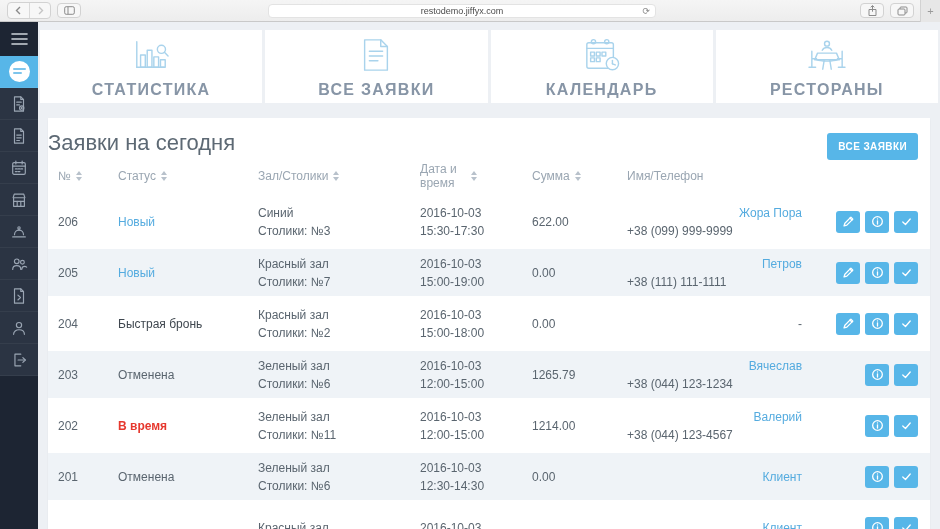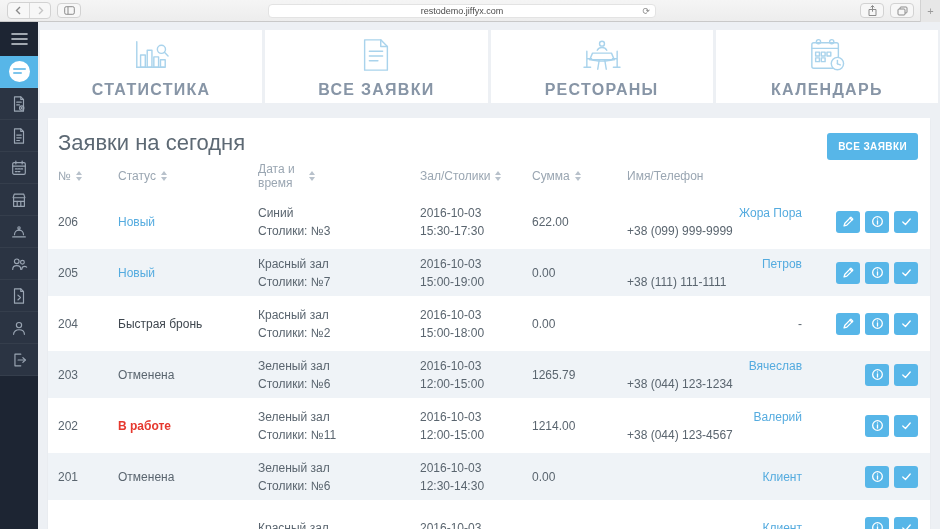--- a/index.html
+++ b/index.html
@@ -45,21 +45,21 @@
   .cards { display:flex; gap:3px; padding:8px 2px 0 2px; }
   .card { flex:1; height:73px; background:#fff; display:flex; flex-direction:column;
     align-items:center; justify-content:center; cursor:pointer; }
   .card-icon { height:38px; display:flex; align-items:flex-end; justify-content:center; }
   .card-icon svg { stroke:#a9d3ec; fill:none; stroke-width:1.5; stroke-linecap:round; stroke-linejoin:round; }
   .card-label { margin-top:8px; font-size:16px; font-weight:700; letter-spacing:0.08em; color:#8795a6; }
 
   
   .panel { background:#fff; margin:15px 10px 0 10px; min-height:450px; position:relative;
     box-shadow:0 1px 2px rgba(0,0,0,0.05); padding-top:12px; }
-  .panel h1 { font-size:22px; font-weight:400; color:#5d6974; padding-left:10px; height:26px; }
+  .panel h1 { font-size:22px; font-weight:400; color:#5d6974; height:26px; }
   .all-btn { position:absolute; right:12px; top:15px; background:#57b6e8; color:#fff; border:none;
     border-radius:3px; font-size:10px; font-weight:700; letter-spacing:0.04em; padding:8px 11px;
     font-family:inherit; cursor:pointer; }
 
   .row-grid { display:grid; grid-template-columns:60px 140px 162px 112px 95px 1fr 128px;
     padding-left:10px; align-items:center; }
   .thead { height:40px; color:#9aa6b2; font-size:12px; }
   .th { display:flex; align-items:center; gap:5px; }
   .th-label { line-height:14px; }
   .th.dt .th-label { max-width:46px; }
@@ -245,55 +245,55 @@
         <div class="card-icon">
           <svg width="34" height="36" viewBox="0 0 34 38">
               <path d="M5 3h17l7 7v25H5z"></path>
               <path d="M22 3v7h7"></path>
               <line x1="10" y1="15" x2="24" y2="15"></line>
               <line x1="10" y1="20" x2="24" y2="20"></line>
               <line x1="10" y1="25" x2="19" y2="25"></line>
             </svg>
         </div>
         <div class="card-label">ВСЕ ЗАЯВКИ</div>
-      </div>
-      <div class="card">
-        <div class="card-icon">
-          <svg width="46" height="36" viewBox="0 0 46 38">
-              <circle cx="23" cy="7" r="2.6"></circle>
-              <path d="M18 14c1-2 3-3 5-3s4 1 5 3"></path>
-              <path d="M13 17h20l3 7H10z"></path>
-              <path d="M12 24c4 2 18 2 22 0"></path>
-              <line x1="20" y1="24.8" x2="18.5" y2="34"></line>
-              <line x1="26" y1="24.8" x2="27.5" y2="34"></line>
-              <path d="M7 15v17 M7 23h5 M4 32h7"></path>
-              <path d="M39 15v17 M34 23h5 M35 32h7"></path>
-            </svg>
-        </div>
-        <div class="card-label">РЕСТОРАНЫ</div>
       </div>
       <div class="card">
         <div class="card-icon">
           <svg width="42" height="36" viewBox="0 0 42 38">
               <rect x="5" y="6" width="28" height="27" rx="2"></rect>
               <circle cx="12" cy="5" r="2.2"></circle>
               <circle cx="26" cy="5" r="2.2"></circle>
               <line x1="5" y1="12" x2="33" y2="12"></line>
               <rect x="9" y="16" width="4" height="4"></rect>
               <rect x="15" y="16" width="4" height="4"></rect>
               <rect x="21" y="16" width="4" height="4"></rect>
               <rect x="9" y="22" width="4" height="4"></rect>
               <rect x="15" y="22" width="4" height="4"></rect>
               <circle cx="32" cy="28" r="6.5" fill="#fff"></circle>
               <line x1="32" y1="24.8" x2="32" y2="28.3"></line>
               <line x1="32" y1="28.3" x2="35" y2="29.5"></line>
             </svg>
         </div>
         <div class="card-label">КАЛЕНДАРЬ</div>
       </div>
+      <div class="card">
+        <div class="card-icon">
+          <svg width="46" height="36" viewBox="0 0 46 38">
+              <circle cx="23" cy="7" r="2.6"></circle>
+              <path d="M18 14c1-2 3-3 5-3s4 1 5 3"></path>
+              <path d="M13 17h20l3 7H10z"></path>
+              <path d="M12 24c4 2 18 2 22 0"></path>
+              <line x1="20" y1="24.8" x2="18.5" y2="34"></line>
+              <line x1="26" y1="24.8" x2="27.5" y2="34"></line>
+              <path d="M7 15v17 M7 23h5 M4 32h7"></path>
+              <path d="M39 15v17 M34 23h5 M35 32h7"></path>
+            </svg>
+        </div>
+        <div class="card-label">РЕСТОРАНЫ</div>
+      </div>
     </div>
 
     <section class="panel">
       <h1>Заявки на сегодня</h1>
       <button class="all-btn">ВСЕ ЗАЯВКИ</button>
 
       <div class="thead row-grid">
         <div class="th">
             <span class="th-label">№</span>
             <span class="sort">
@@ -301,29 +301,29 @@
               <i class="dn"></i>
             </span>
           </div>
         <div class="th">
             <span class="th-label">Статус</span>
             <span class="sort">
               <i class="up"></i>
               <i class="dn"></i>
             </span>
           </div>
-        <div class="th dt">
-            <span class="th-label">Дата и время</span>
+        <div class="th">
+            <span class="th-label">Зал/Столики</span>
             <span class="sort">
               <i class="up"></i>
               <i class="dn"></i>
             </span>
           </div>
-        <div class="th">
-            <span class="th-label">Зал/Столики</span>
+        <div class="th dt">
+            <span class="th-label">Дата и время</span>
             <span class="sort">
               <i class="up"></i>
               <i class="dn"></i>
             </span>
           </div>
         <div class="th">
             <span class="th-label">Сумма</span>
             <span class="sort">
               <i class="up"></i>
               <i class="dn"></i>
@@ -478,21 +478,21 @@
       <button class="act check">
         <svg width="13" height="13" viewBox="0 0 14 14">
                   <polyline points="3,7.5 5.9,10.2 11,4.3"></polyline>
                 </svg>
       </button>
     </div>
   </div>
 
   <div class="trow row-grid">
     <div class="c">202</div>
-    <div class="c status inwork">В работе</div>
+    <div class="c status inwork">В время</div>
     <div class="c c2l">
       <div>Зеленый зал</div>
       <div>Столики: №11</div>
     </div>
     <div class="c c2l">
       <div>2016-10-03</div>
       <div>12:00-15:00</div>
     </div>
     <div class="c">1214.00</div>
     <div class="c c2l">

